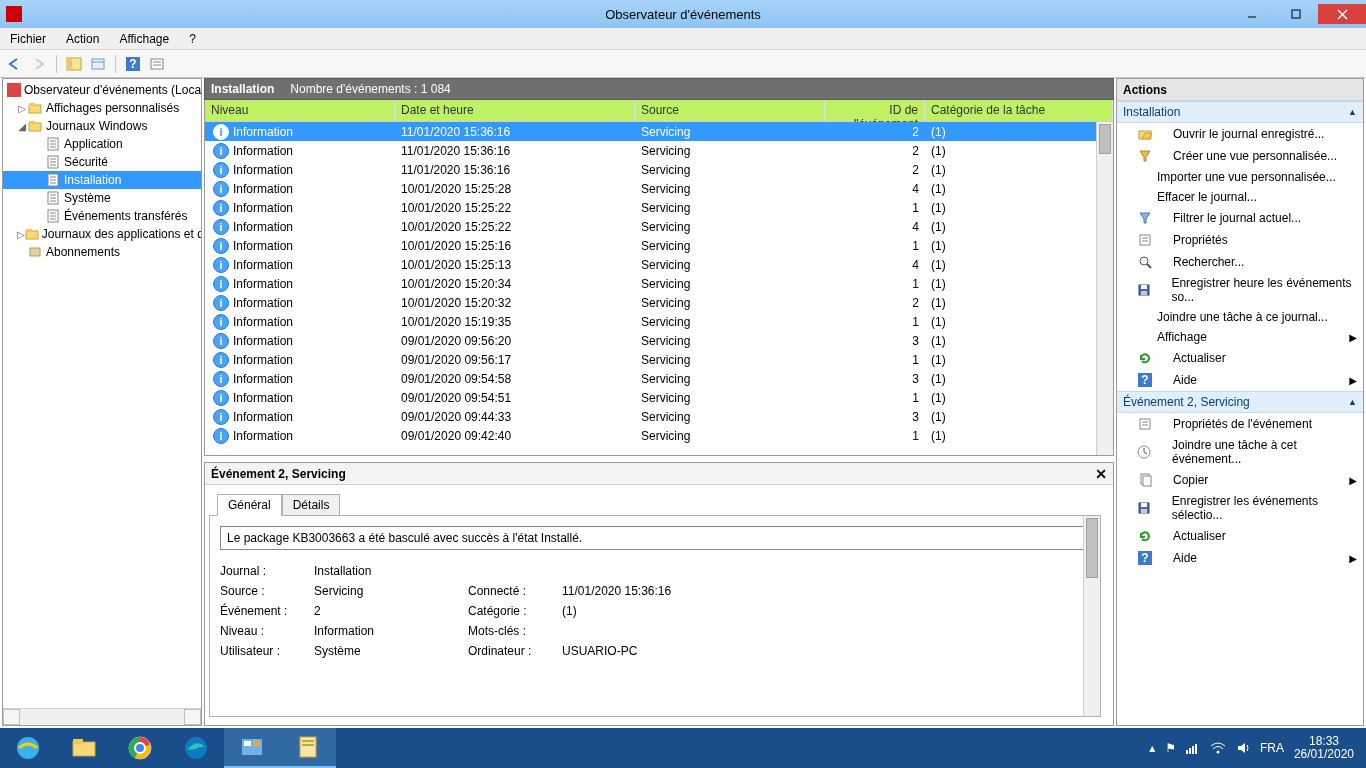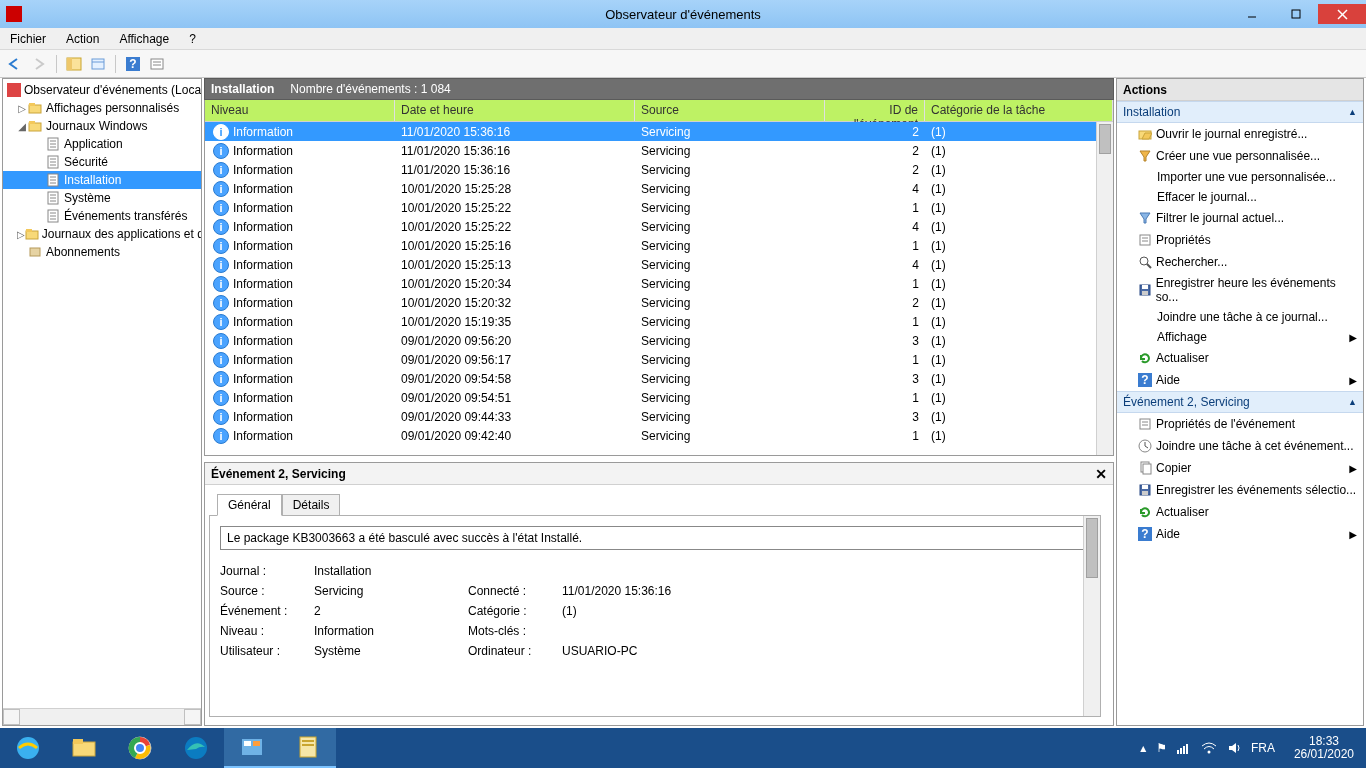--- a/index.html
+++ b/index.html
@@ -67,31 +67,31 @@
   .tab-body{ margin:0 12px 8px 4px; border:1px solid #b0b0b0; padding:10px; flex:1; position:relative;}
   .msgbox { border:1px solid #888; padding:4px 6px; margin-bottom:14px;}
   .kv { display:grid; grid-template-columns: 90px 150px 90px 200px; row-gap:6px; column-gap:4px;}
   .tab-scroll{ position:absolute; right:0; top:0; bottom:0; width:17px; background:#f0f0f0; border-left:1px solid #d0d0d0;}
   .tab-scroll .thumb{position:absolute; left:2px; right:2px; top:2px; height:60px; background:#c0c0c0; border:1px solid #a0a0a0;}
 
   .actions-pane { width: 248px; border: 1px solid #9a9a9a; margin: 0 2px 2px 0; background: #fff; display:flex; flex-direction:column;}
   .actions-pane .hdr { height:22px; background:#e5e5e5; border-bottom:1px solid #d0d0d0; display:flex; align-items:center; padding-left:6px; font-weight:bold;}
   .group-hdr{ background:#e1eefb; border-top:1px solid #c5d8ee; border-bottom:1px solid #c5d8ee; padding:3px 6px; color:#0b3e7a; display:flex; align-items:center;}
   .group-hdr .caret{ margin-left:auto; font-size:9px;}
-  .action-item{ display:flex; align-items:center; padding:3px 6px 3px 20px; gap:3px; }
+  .action-item{ display:flex; align-items:center; padding:3px 6px 3px 20px; gap:20px; }
   .action-item .aico{ width:16px; height:16px; display:inline-flex; align-items:center; justify-content:center;}
   .action-item .arrow{ margin-left:auto; font-size:10px;}
   .action-item.indent{ padding-left:40px;}
 
   
   .taskbar { position: fixed; bottom: 0; left: 0; right: 0; height: 40px; background: #1a4e8a; display: flex; align-items: center; color:#fff;}
   .task-btn{ width:56px; height:40px; display:flex; align-items:center; justify-content:center;}
   .task-btn.active{ background:#316aa3; border-bottom:2px solid #7cc3ff;}
   .tray{ margin-left:auto; display:flex; align-items:center; gap:10px; padding-right:12px;}
-  .tray .clock{ text-align:center; font-size:11px; line-height:13px;margin-left:9px;}
+  .tray .clock{ text-align:center; font-size:11px; line-height:13px;}
 
   
   svg{ display:block;}
 </style>
 </head>
 <body>
 
 <div class="titlebar">
   <span class="app-icon"></span>
   <span class="title">Observateur d'événements</span>

